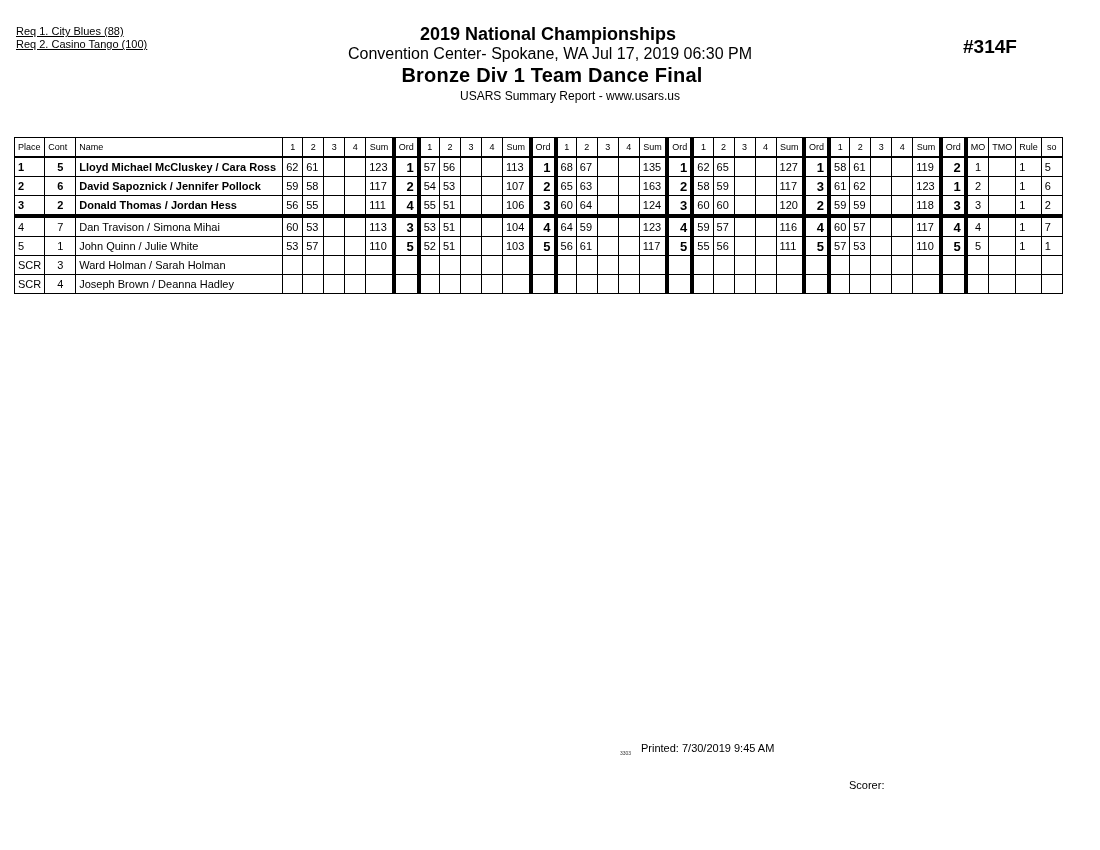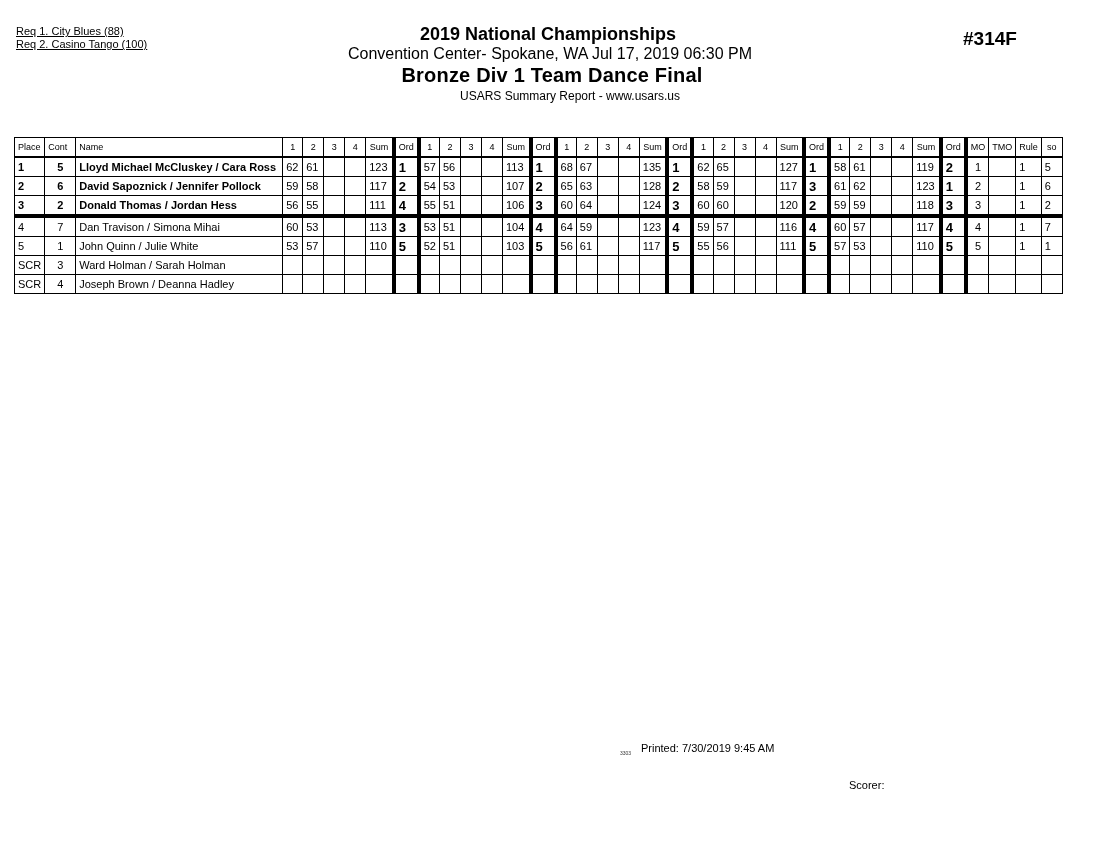--- a/index.html
+++ b/index.html
@@ -4,27 +4,27 @@
 <style>
   html, body { margin:0; padding:0; background:#ffffff; }
   body { width:1100px; height:850px; position:relative; overflow:hidden; font-family:"Liberation Sans", sans-serif; color:#000; }
   .req { position:absolute; left:16px; font-size:11px; line-height:13px;text-decoration:underline; }
   .req1 { top:25px; } .req2 { top:38px; }
   .center { position:absolute; left:0; width:1100px; text-align:center; }
   .t1 { top:24px; font-size:18px; font-weight:bold; left:-2px; }
   .t2 { top:45px; font-size:16px; }
   .t3 { top:64px; font-size:20px; font-weight:bold; left:2px; letter-spacing:0.2px; }
   .t4 { top:89px; font-size:12px;padding-left:20px; }
-  .evnum { position:absolute; left:963px; top:28px; font-size:19px; font-weight:bold; }
+  .evnum { position:absolute; left:963px; top:36px; font-size:19px; font-weight:bold; }
   table.grid { position:absolute; left:14px; top:137px; border-collapse:collapse; table-layout:fixed; font-size:11px; }
   table.grid td { border:1px solid #000; height:18px; padding:0 3px; white-space:nowrap; overflow:hidden; }
   table.grid tr.judges td { height:18px; font-size:11px; }
   table.grid tr.judges td.blank { border:none; }
   table.grid tr.colhead td { font-size:9px; height:18px; }
-  table.grid td.ord { border-left:4px solid #000; border-right:4px solid #000; font-weight:bold; text-align:left; font-size:13px; }
+  table.grid td.ord { border-left:4px solid #000; border-right:4px solid #000; font-weight:bold; text-align:right; font-size:13px; }
   table.grid tr.colhead td.ord { font-size:9px; font-weight:normal; }
   table.grid td.num { text-align:left; }
   table.grid td.c { text-align:center; }
   table.grid tr.bold td.txt { font-weight:bold; }
   table.grid tr.cutline td { border-bottom:4px solid #000; }
   table.grid tr.first td { border-top:2px solid #000; }
   .footer-code { position:absolute; left:620px; top:750px; font-size:5px; color:#333; }
   .printed { position:absolute; left:641px; top:742px; font-size:11px; }
   .scorer { position:absolute; left:849px; top:751px; font-size:11px;margin-top:28px; }
 </style>
@@ -171,21 +171,21 @@
         <td>54</td>
         <td>53</td>
         <td></td>
         <td></td>
         <td class="num">107</td>
         <td class="ord">2</td>
         <td>65</td>
         <td>63</td>
         <td></td>
         <td></td>
-        <td class="num">128</td>
+        <td class="num">163</td>
         <td class="ord">2</td>
         <td>58</td>
         <td>59</td>
         <td></td>
         <td></td>
         <td class="num">117</td>
         <td class="ord">3</td>
         <td>61</td>
         <td>62</td>
         <td></td>

